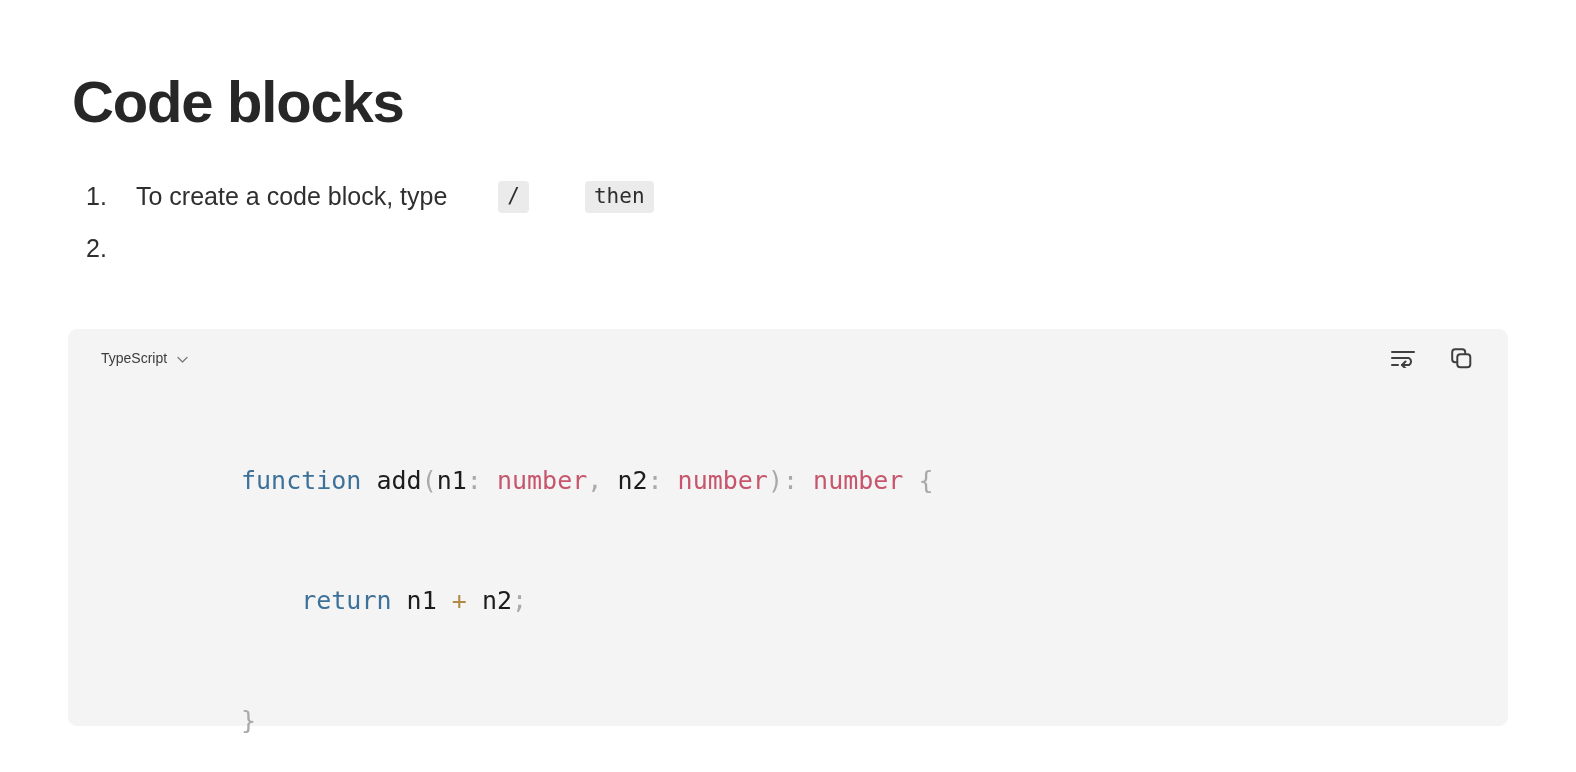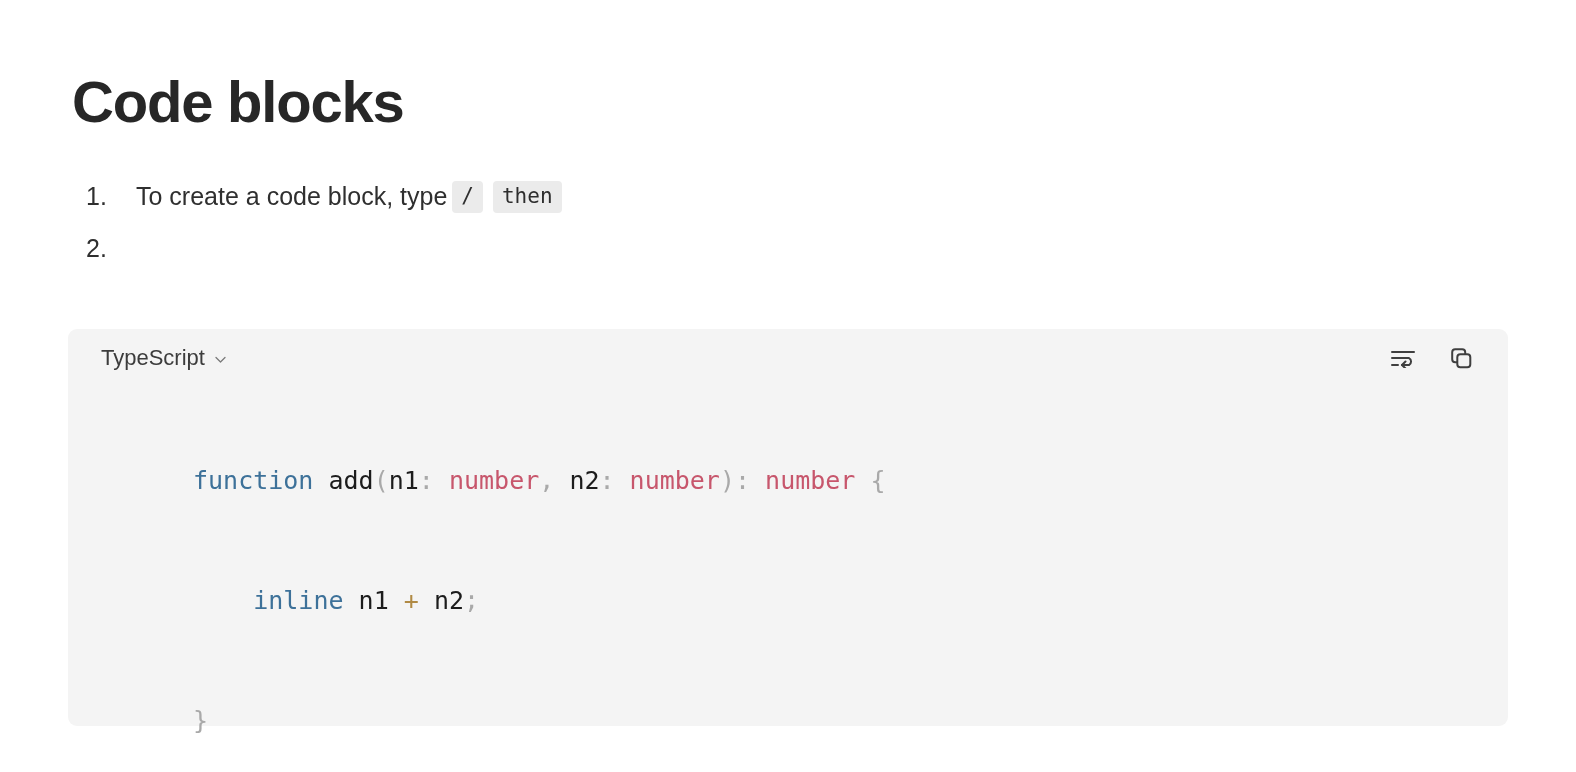--- a/index.html
+++ b/index.html
@@ -53,20 +53,21 @@
     width: 50px;
     flex: 0 0 50px;
     font-size: 25px;
     color: #2f2f2f;
   }
   .step-text {
     display: flex;
     align-items: center;
     flex-wrap: wrap;
     line-height: 1.35;
+    gap: 46px;
   }
   .step-text .txt { white-space: pre; }
 
   .chip {
     display: inline-block;
     background: #ebebeb;
     border-radius: 4px;
     font-family: "DejaVu Sans Mono", "Liberation Mono", monospace;
     font-size: 21px;
     color: #2e2e2e;
@@ -102,21 +103,21 @@
     box-sizing: border-box;
     padding: 0 34px 0 33px;
   }
   .lang-select {
     display: flex;
     align-items: center;
     gap: 9px;
     cursor: pointer;
   }
   .lang-label {
-    font-size: 22px;
+    font-size: 14px;
     color: #3c3c3c;
     font-family: "Liberation Sans", sans-serif;
   }
   .chev {
     display: inline-block;
     width: 13px;
     height: 13px;
   }
   .code-tools {
     display: flex;
@@ -138,21 +139,21 @@
     top: 52px;
     width: 100%;
     box-sizing: border-box;
     padding: 0 33px 0 125px;
     font-family: "DejaVu Sans Mono", "Liberation Mono", monospace;
     font-size: 25px;
     line-height: 40px;
     white-space: pre;
     color: #1f1f1f;
   }
-  .code-body .ln { display: block; height: 40px; }
+  .code-body .ln { display: block; height: 40px; margin-left: 48px; }
 
   
   .t-kw   { color: #3d7199; }
   .t-type { color: #c7566c; }
   .t-fn   { color: #1c1c1c; }
   .t-id   { color: #1c1c1c; }
   .t-punc { color: #a9a9a9; }
   .t-op   { color: #b08a44; }
 
   
@@ -219,21 +220,21 @@
             <rect x="3.2" y="3.2" width="13" height="13" rx="3" stroke="#3f3f3f" stroke-width="2"></rect>
             <rect x="8.3" y="8.3" width="13" height="13" rx="3" stroke="#3f3f3f" stroke-width="2" fill="#f4f4f4"></rect>
           </svg>
         </span>
 
       </div>
     </div>
 
     <div class="code-body">
       <span class="ln"><span class="t-kw">function</span> <span class="t-fn">add</span><span class="t-punc">(</span><span class="t-id">n1</span><span class="t-punc">:</span> <span class="t-type">number</span><span class="t-punc">,</span> <span class="t-id">n2</span><span class="t-punc">:</span> <span class="t-type">number</span><span class="t-punc">):</span> <span class="t-type">number</span> <span class="t-punc">{</span></span>
-      <span class="ln">    <span class="t-kw">inline</span> <span class="t-id">n1</span> <span class="t-op">+</span> <span class="t-id">n2</span><span class="t-punc">;</span></span>
+      <span class="ln">    <span class="t-kw">return</span> <span class="t-id">n1</span> <span class="t-op">+</span> <span class="t-id">n2</span><span class="t-punc">;</span></span>
       <span class="ln"><span class="t-punc">}</span></span>
       
       
       
       
     </div>
 
   </div>
 
 

